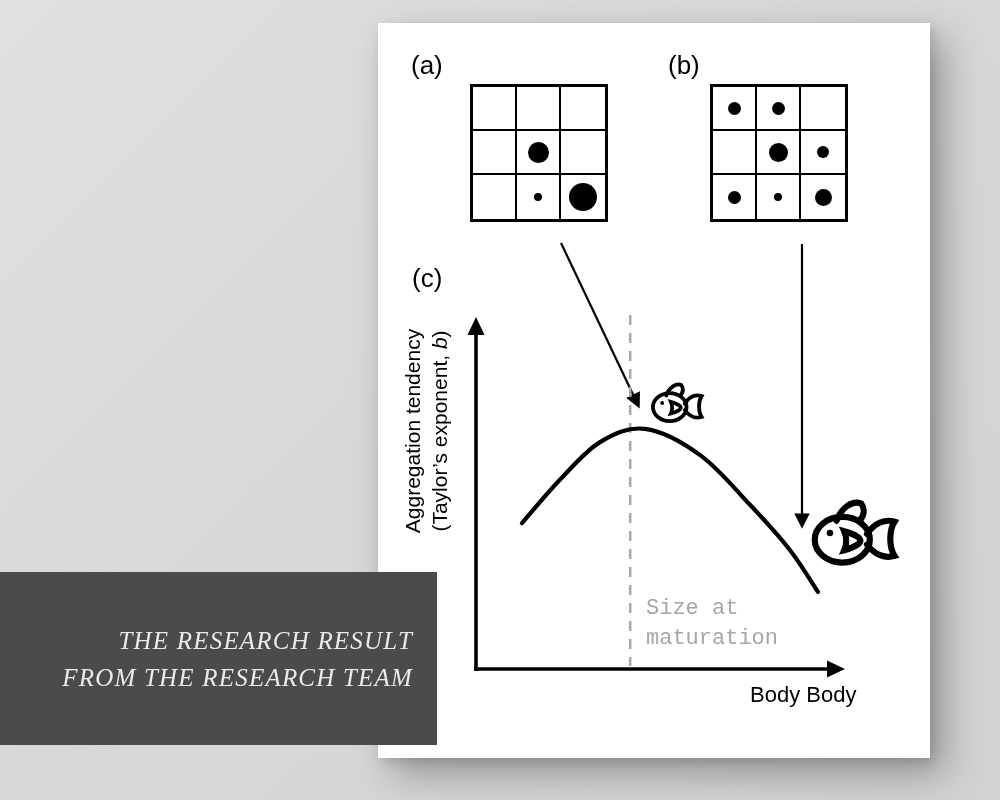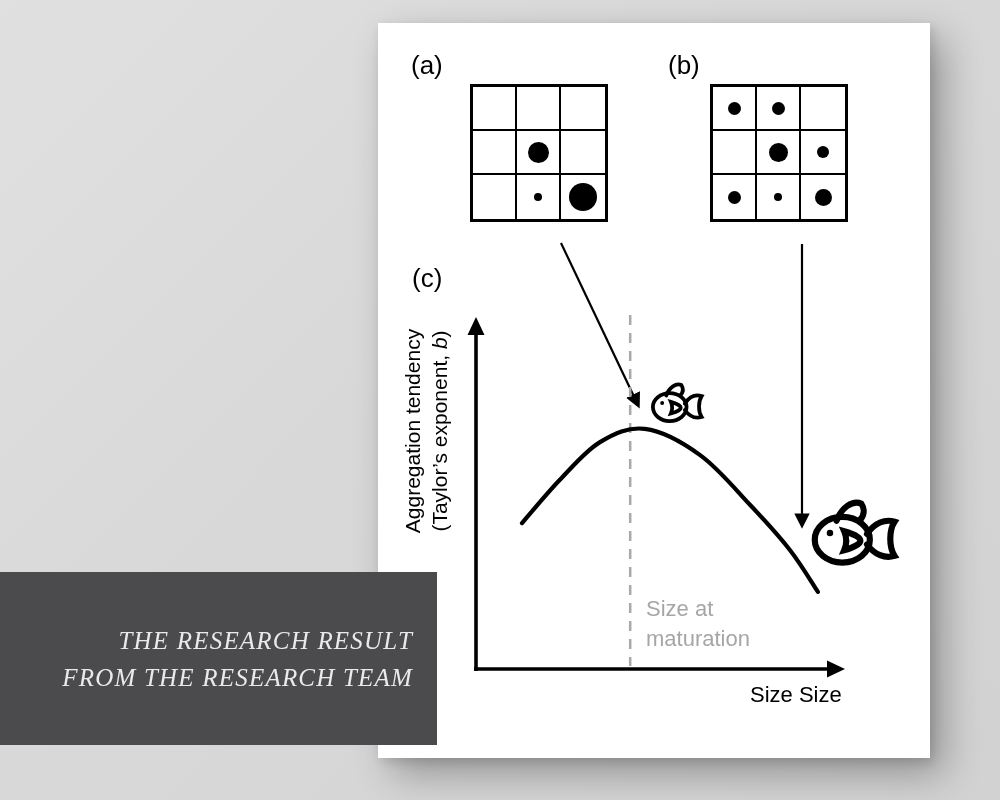--- a/index.html
+++ b/index.html
@@ -41,21 +41,21 @@
   .dot{background:var(--ink);border-radius:50%;}
   .chart-svg{position:absolute;left:0;top:0;width:552px;height:735px;}
   .ylabel{
     position:absolute;left:-92px;top:381px;width:280px;height:54px;
     transform:rotate(-90deg);
     text-align:center;font-size:21px;line-height:27px;color:var(--ink);
   }
   .ylabel .var{font-style:italic;}
   .annotation{
     position:absolute;left:268px;top:571px;width:140px;
-    font-size:22px;line-height:30px;color:var(--muted);
+    font-size:22px;line-height:30px;color:var(--muted);font-family:Liberation Mono, monospace;
   }
   .xlabel{
     position:absolute;left:372px;top:659px;font-size:22px;color:var(--ink);
   }
   .caption{
     position:absolute;left:0;top:572px;width:437px;height:173px;
     background:var(--caption-bg);
     display:flex;flex-direction:column;justify-content:center;
     text-align:right;padding-right:24px;
     font-family:"Liberation Serif", serif;font-style:italic;
@@ -150,19 +150,19 @@
       <circle cx="21" cy="38" r="3.4" fill="#000" stroke="none"></circle>
     </g>
   </svg>
 
   <div class="ylabel">
     <div>Aggregation tendency</div>
     <div><span>(Taylor’s exponent, </span><span class="var">b</span><span>)</span></div>
   </div>
 
   <div class="annotation">Size at maturation</div>
-  <div class="xlabel">Size Size</div>
+  <div class="xlabel">Body Body</div>
 </div>
 
 <div class="caption">
   <div>THE RESEARCH RESULT</div>
   <div>FROM THE RESEARCH TEAM</div>
 </div>
 
 </body></html>

